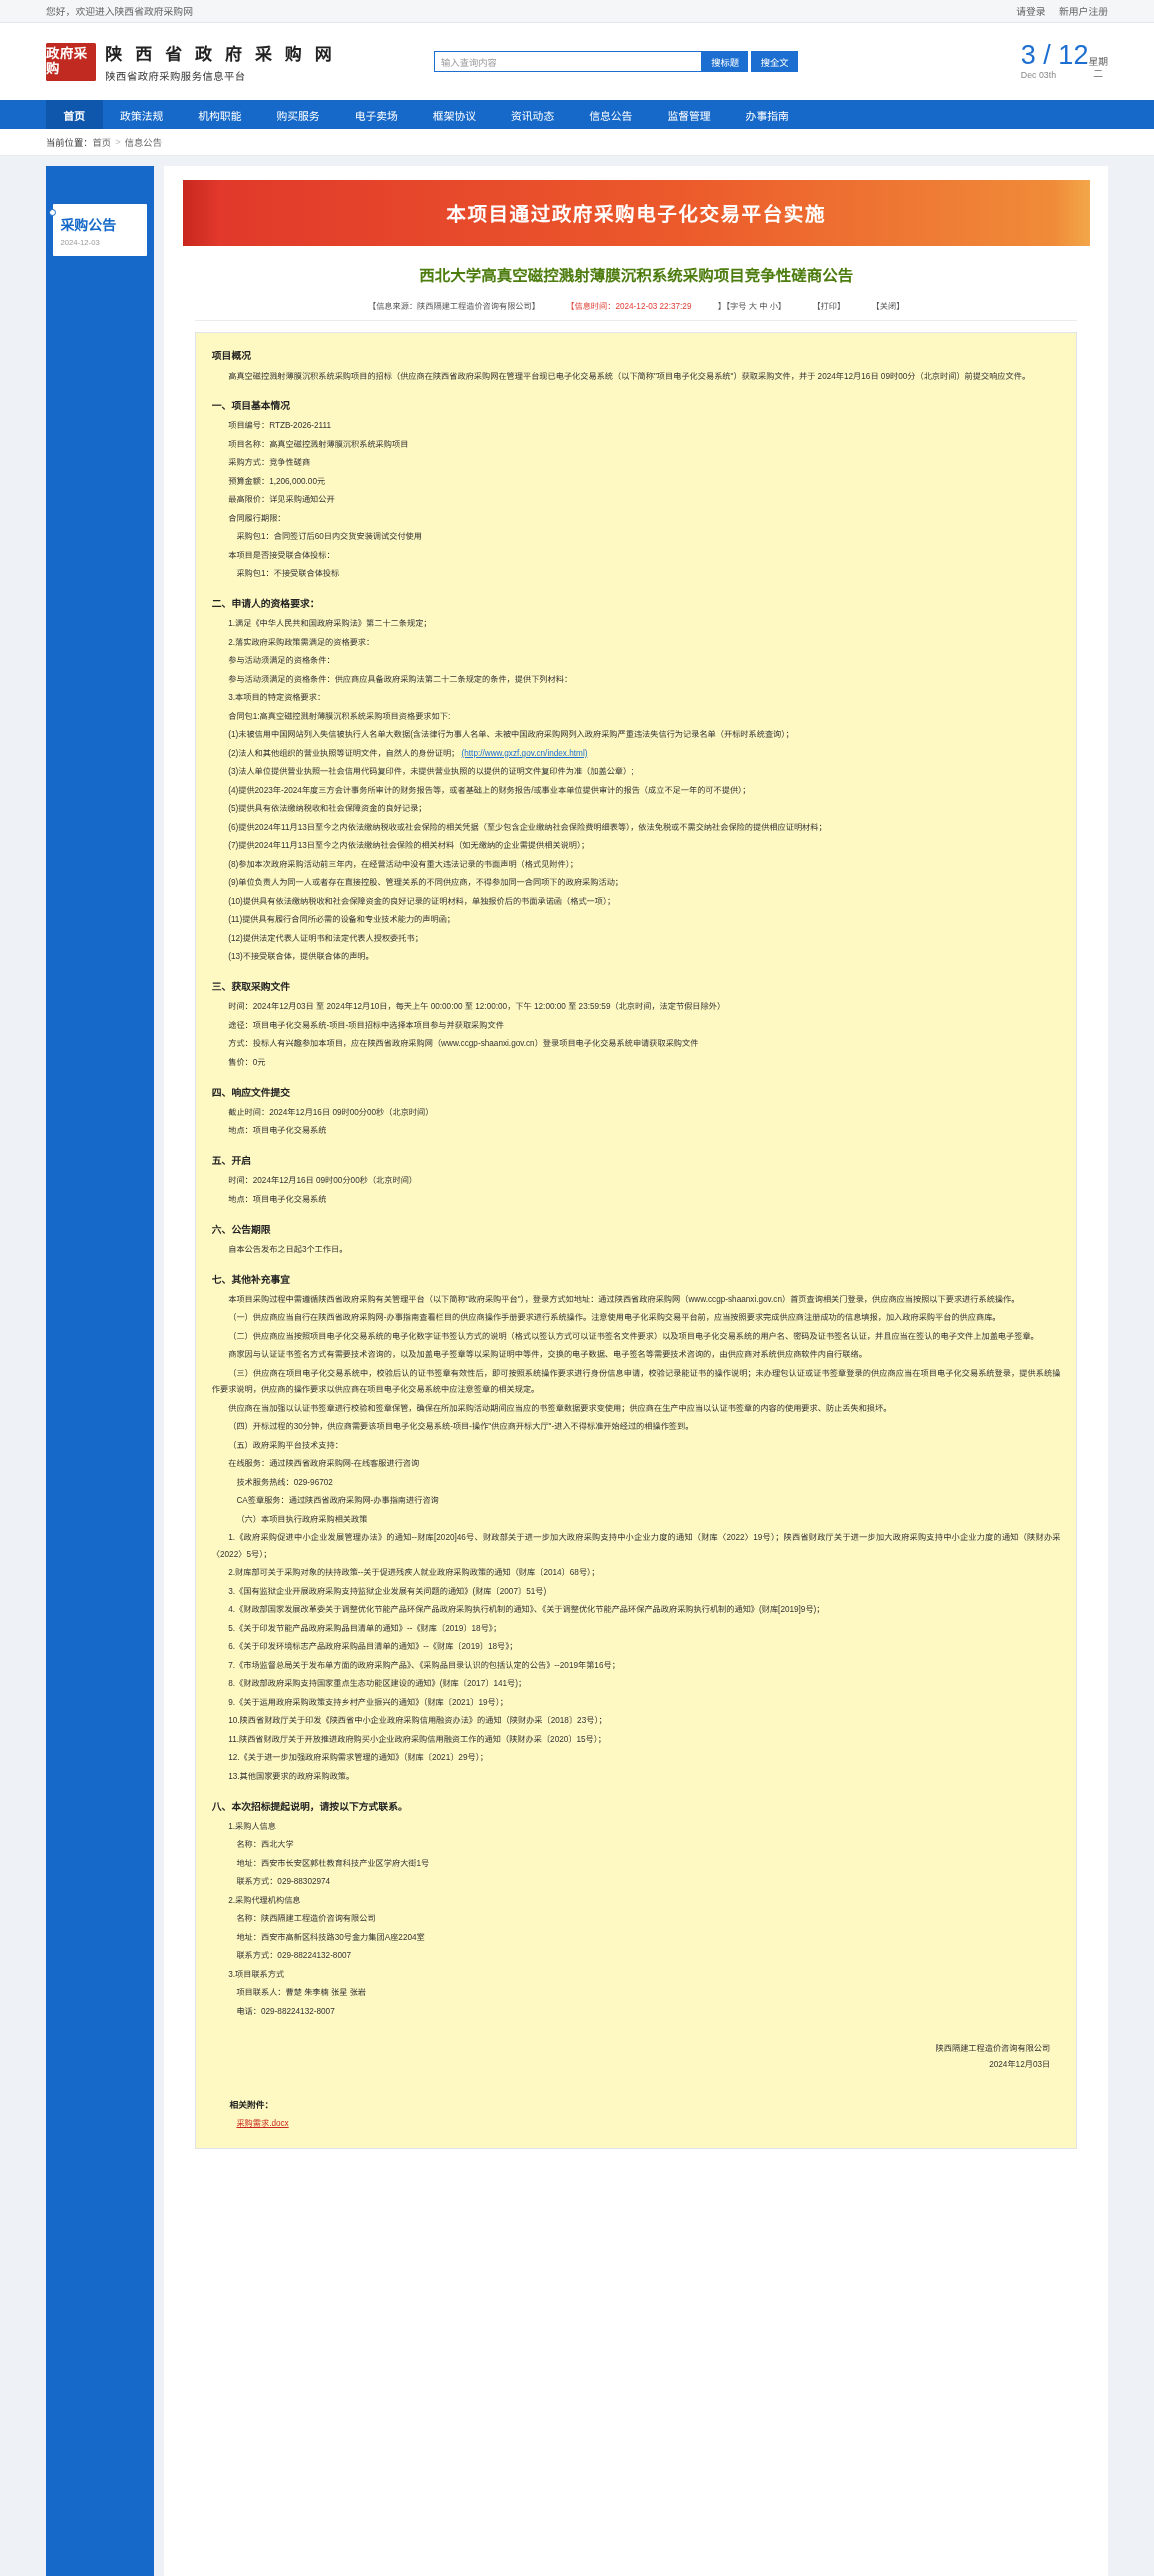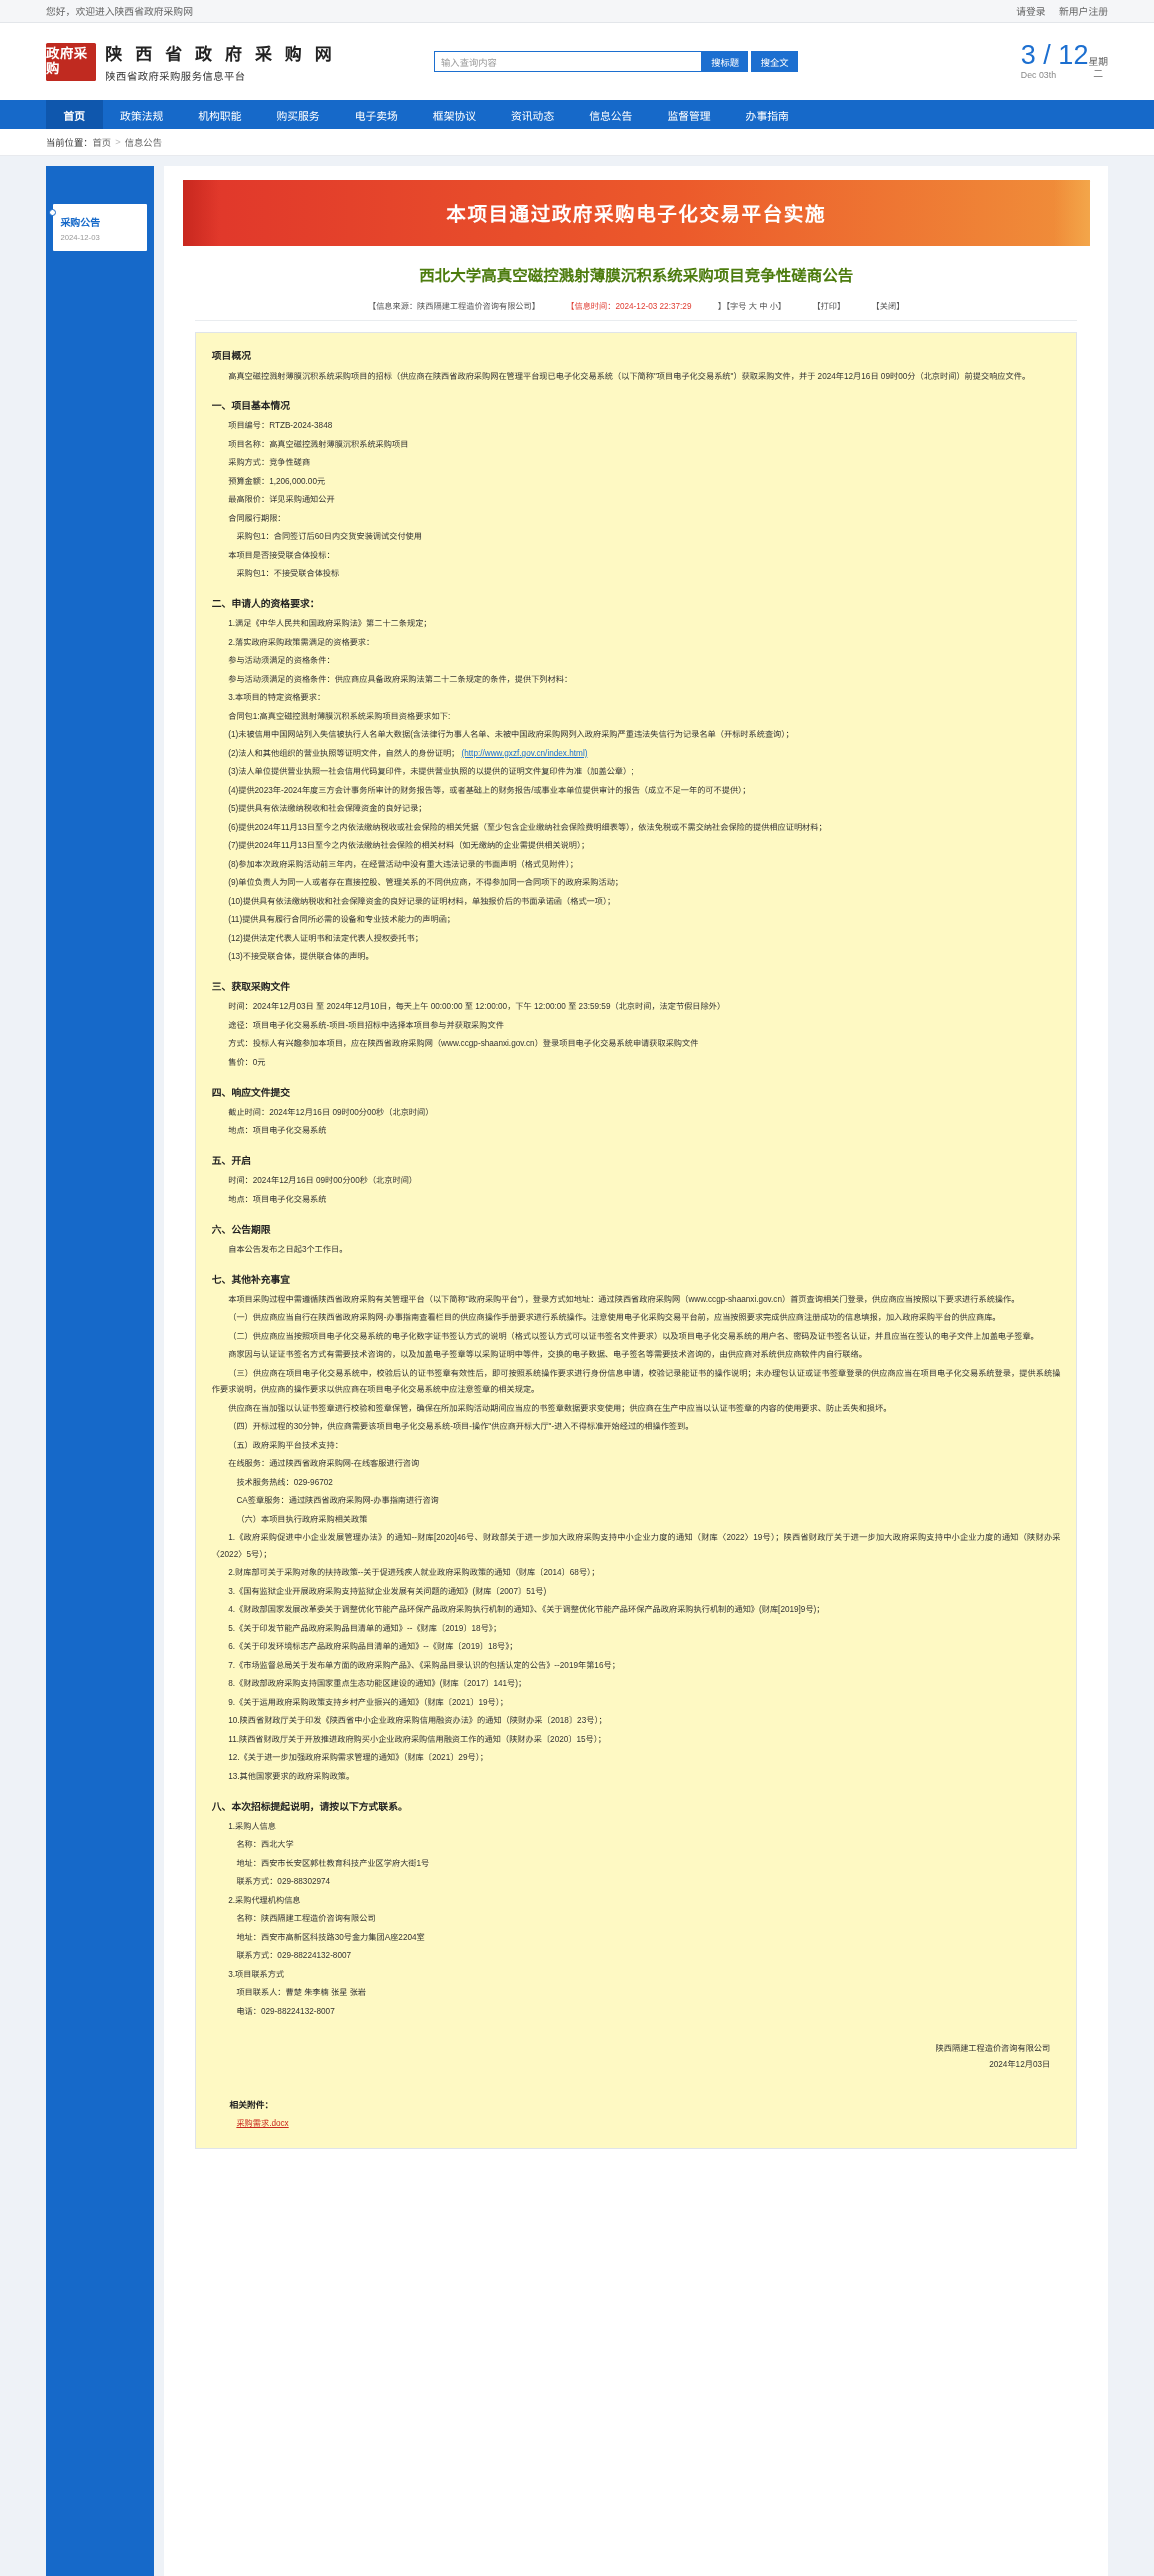--- a/index.html
+++ b/index.html
@@ -117,21 +117,21 @@
     background: #1669c9;
     min-height: 2576px;
     padding-top: 31px;
   }
   .side-card {
     background: #fff;
     margin: 0 7.2px;
     padding: 9.3px 7.2px;
     border-radius: 1px;
   }
-  .side-card .t { font-size: 10px; color: #1669c9; font-weight: bold; }
+  .side-card .t { font-size: 14px; color: #1669c9; font-weight: bold; }
   .side-card .d { font-size: 7.7px; color: #999; margin-top: 4.1px; }
   .side-dot {
     width: 7.2px; height: 7.2px; border-radius: 50%;
     background: #fff; border: 1.5px solid #1669c9;
     position: relative; left: 3.1px; top: 11.3px;
   }
 
   .doc {
     flex: 1;
     background: #fff;
@@ -292,21 +292,21 @@
       </div>
 
       <div class="divider-thin"></div>
 
       <div class="artbox">
 
         <div class="s-head first">项目概况</div>
         <p class="para">高真空磁控溅射薄膜沉积系统采购项目的招标（供应商在陕西省政府采购网在管理平台现已电子化交易系统（以下简称"项目电子化交易系统"）获取采购文件，并于 2024年12月16日 09时00分（北京时间）前提交响应文件。</p>
 
         <div class="s-head">一、项目基本情况</div>
-        <p class="para">项目编号：RTZB-2024-3848</p>
+        <p class="para">项目编号：RTZB-2026-2111</p>
         <p class="para">项目名称：高真空磁控溅射薄膜沉积系统采购项目</p>
         <p class="para">采购方式：竞争性磋商</p>
         <p class="para">预算金额：1,206,000.00元</p>
         <p class="para">最高限价：详见采购通知公开</p>
         <p class="para">合同履行期限：</p>
         <p class="para ind3">采购包1：合同签订后60日内交货安装调试交付使用</p>
         <p class="para">本项目是否接受联合体投标：</p>
         <p class="para ind3">采购包1：不接受联合体投标</p>
 
         <div class="s-head">二、申请人的资格要求：</div>

